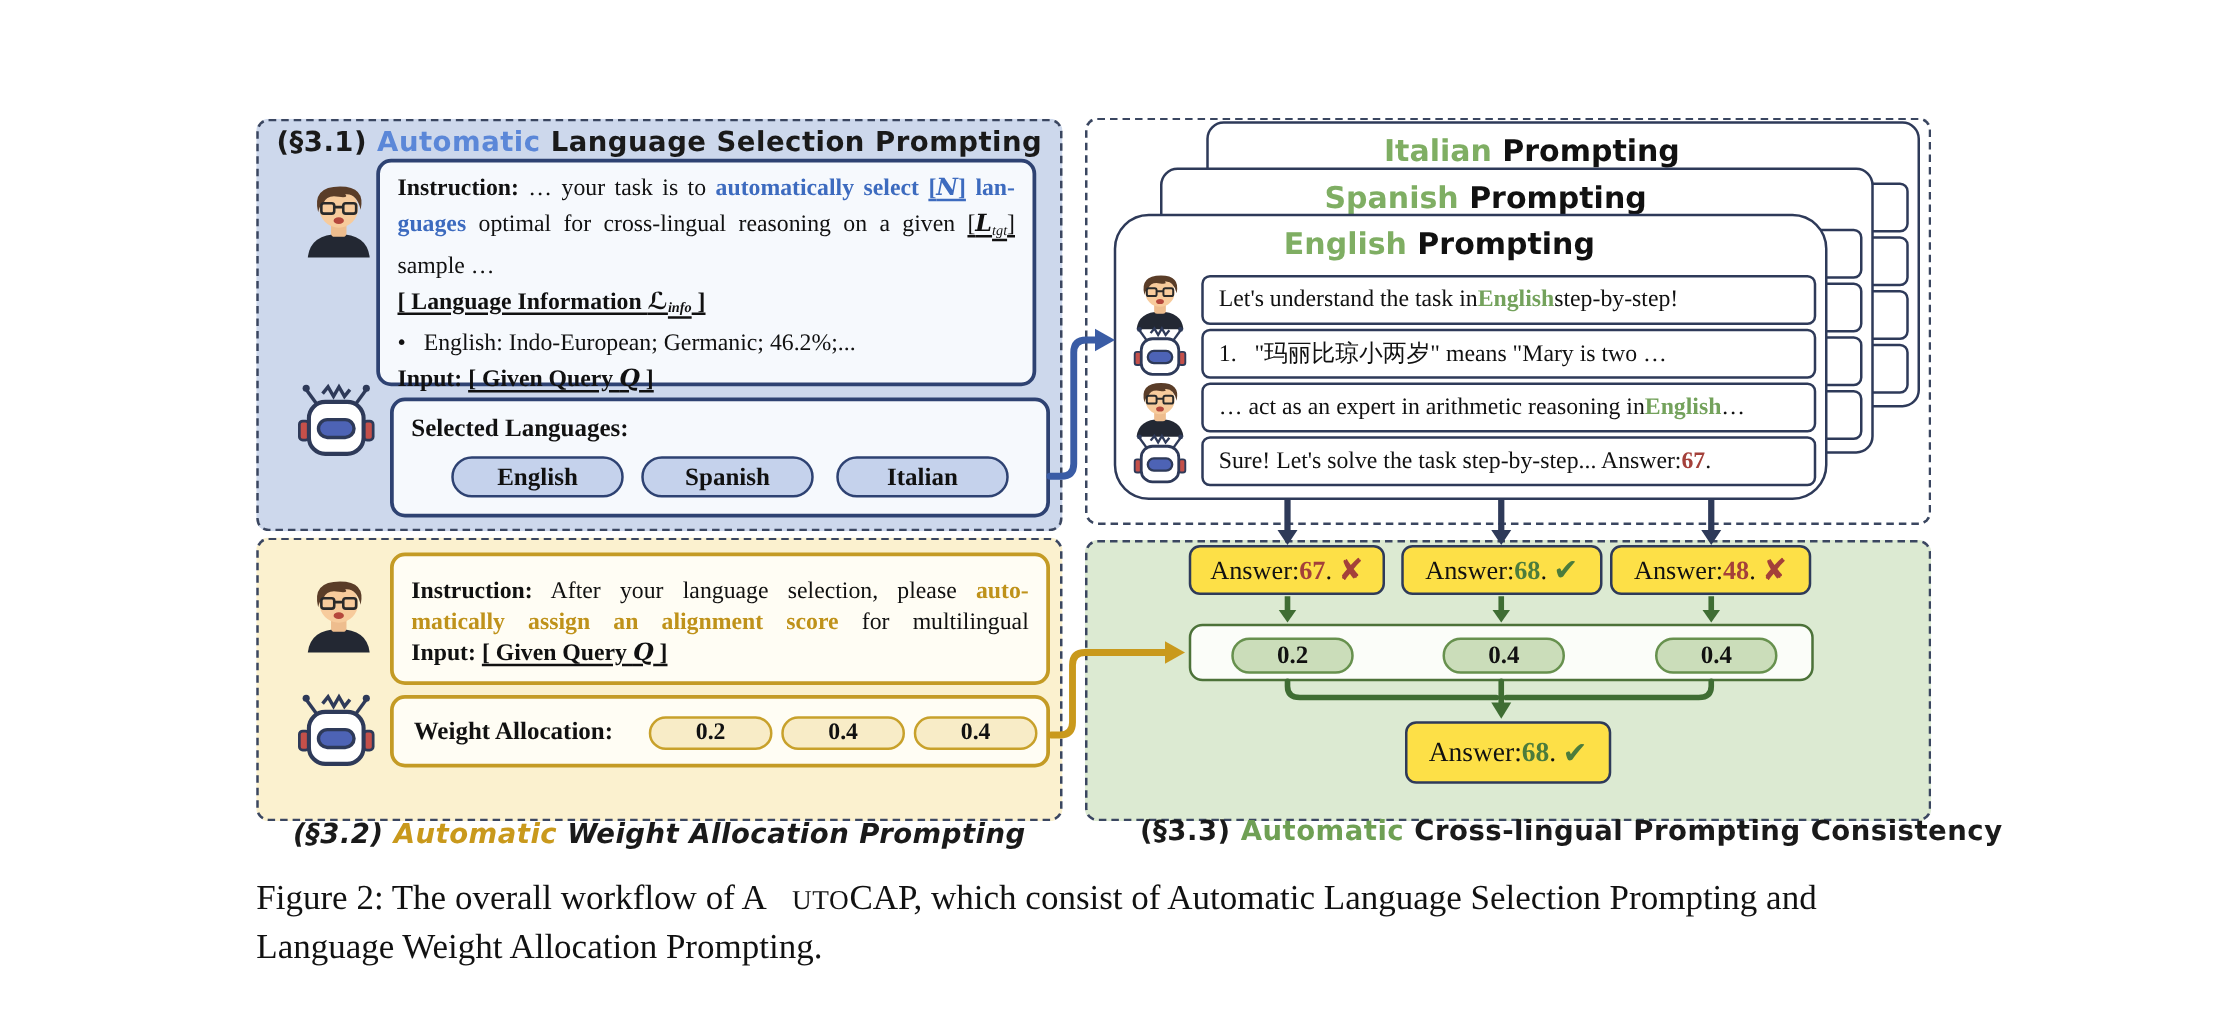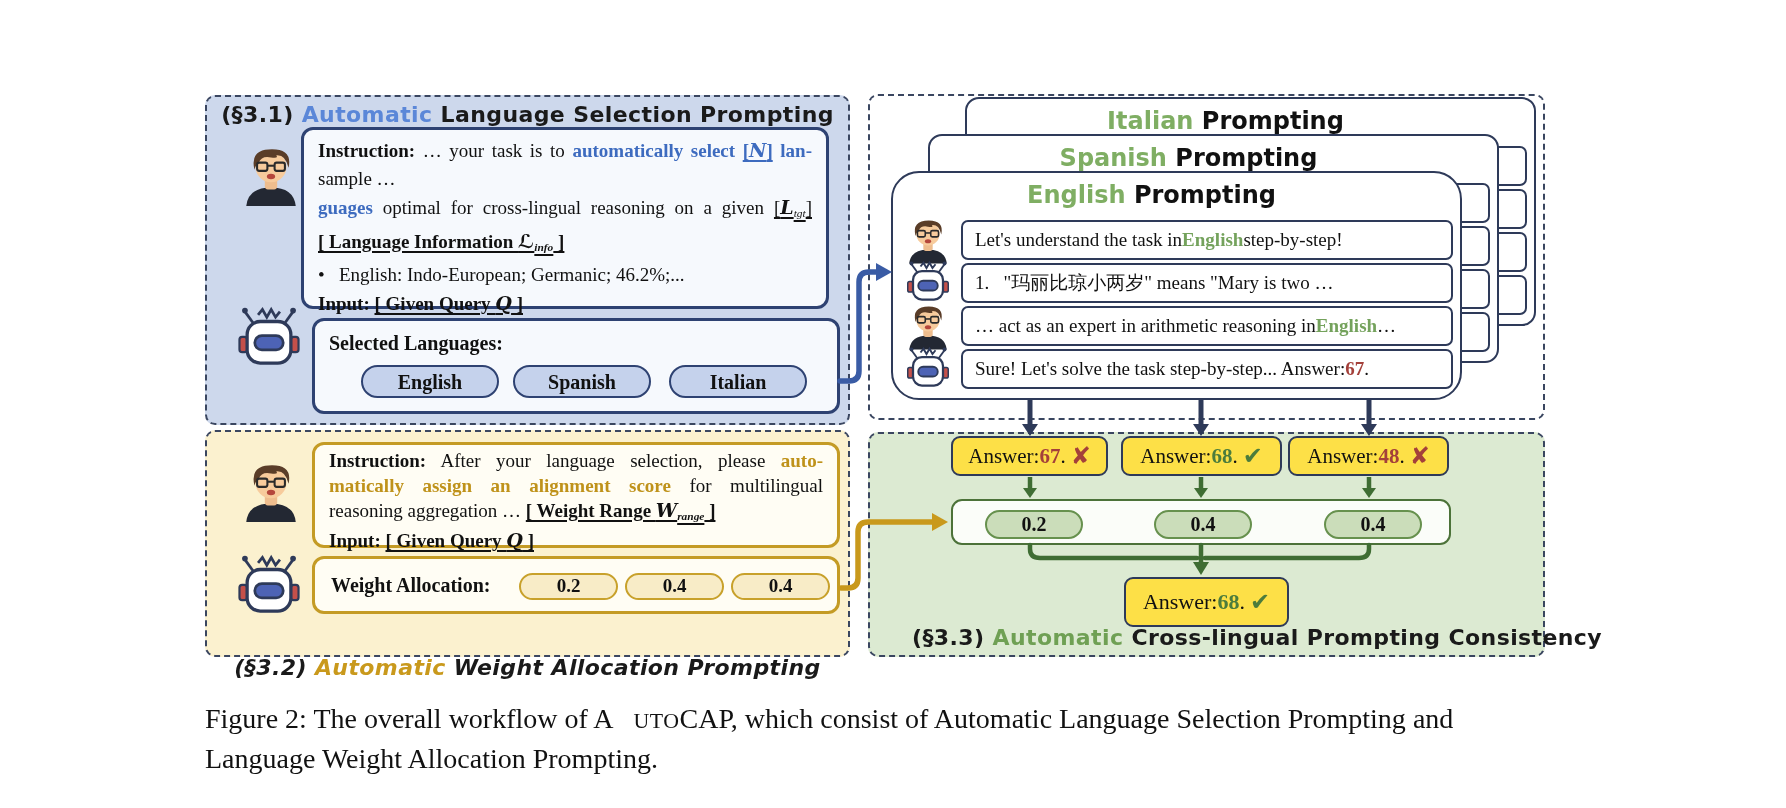--- a/index.html
+++ b/index.html
@@ -13,21 +13,21 @@
   .sect.green{background:#dcead2;}
   
   .sect-title{position:absolute;text-align:center;font-family:"DejaVu Sans",sans-serif;
               font-weight:600;font-size:22px;letter-spacing:0.4px;color:#1a1a1a;white-space:nowrap;}
   .sect-title .accent-blue{color:#5b87d8;}
   .sect-title .accent-gold{color:#c9991c;}
   .sect-title .accent-green{color:#6fa054;}
   
   .ibox{position:absolute;box-sizing:border-box;border-radius:12px;background:#f6f9fd;
         border:3px solid #2e4272;padding:6px 14px;font-size:19px;line-height:28px;}
-  .ibox.gold{background:#fffdf4;border-color:#c49b25;line-height:24.5px;padding:4px 14px;}
+  .ibox.gold{background:#fffdf4;border-color:#c49b25;line-height:24.5px;padding:16px 14px;}
   .iline{white-space:normal;}
   .iline.just{text-align:justify;text-align-last:justify;}
   
   .seg.b{font-weight:700;}
   .seg.u{text-decoration:underline;text-underline-offset:3px;text-decoration-thickness:1.5px;}
   .seg.i{}
   .seg.sc{font-size:0.78em;letter-spacing:0.5px;margin-left:20px;}
   .seg.sub{font-size:0.6em;font-style:italic;vertical-align:-0.25em;}
   .seg.script{font-style:italic;font-family:"DejaVu Serif","DejaVu Sans",serif;}
   .seg.accent{color:#3d6bbf;}
@@ -87,22 +87,22 @@
           <rect x="18.5" y="20" width="10" height="8" rx="2"></rect>
           <rect x="35.5" y="20" width="10" height="8" rx="2"></rect>
           <line x1="28.5" y1="23" x2="35.5" y2="23"></line>
         </g>
         <ellipse cx="32" cy="33.5" rx="4" ry="2.6" fill="#b5473c"></ellipse>
       </svg>
     </div>
 
   <div class="ibox" style="left:301px;top:127px;width:528px;height:182px;">
     <div class="iline just"><span class="seg b">Instruction:</span><span class="seg"> … your task is to </span><span class="seg accent b">automatically select </span><span class="seg accent b u">[</span><span class="seg accent b u script">N</span><span class="seg accent b u">]</span><span class="seg accent b"> lan-</span></div>
+    <div class="iline just"><span class="seg accent b">guages</span><span class="seg"> optimal for cross-lingual reasoning on a given </span><span class="seg u">[</span><span class="seg u b script">L</span><span class="seg u sub">tgt</span><span class="seg u">]</span></div>
     <div class="iline"><span class="seg">sample …</span></div>
-    <div class="iline just"><span class="seg accent b">guages</span><span class="seg"> optimal for cross-lingual reasoning on a given </span><span class="seg u">[</span><span class="seg u b script">L</span><span class="seg u sub">tgt</span><span class="seg u">]</span></div>
     <div class="iline"><span class="seg b u">[ Language Information </span><span class="seg b u script">ℒ</span><span class="seg b u sub">info</span><span class="seg b u"> ]</span></div>
     <div class="iline"><span class="seg">•  English: Indo-European; Germanic; 46.2%;...</span></div>
     <div class="iline"><span class="seg b">Input: </span><span class="seg b u">[ Given Query </span><span class="seg b u script">Q</span><span class="seg b u"> ]</span></div>
   </div>
 
   <div class="avatar" style="left:234px;top:302px;width:70px;height:74px;">
       <svg viewBox="0 0 64 64">
         <g stroke="#2e3a59" stroke-width="2.5" fill="none">
           <line x1="18" y1="18" x2="10" y2="7"></line>
           <line x1="46" y1="18" x2="54" y2="7"></line>
@@ -137,21 +137,20 @@
           <rect x="35.5" y="20" width="10" height="8" rx="2"></rect>
           <line x1="28.5" y1="23" x2="35.5" y2="23"></line>
         </g>
         <ellipse cx="32" cy="33.5" rx="4" ry="2.6" fill="#b5473c"></ellipse>
       </svg>
     </div>
 
   <div class="ibox gold" style="left:312px;top:442px;width:528px;height:106px;">
     <div class="iline just"><span class="seg b">Instruction:</span><span class="seg"> After your language selection, please </span><span class="seg gold b">auto-</span></div>
     <div class="iline just"><span class="seg gold b">matically assign an alignment score</span><span class="seg"> for multilingual</span></div>
-    <div class="iline"><span class="seg">reasoning aggregation … </span><span class="seg b u">[ Weight Range </span><span class="seg b u script">W</span><span class="seg b u sub">range</span><span class="seg b u"> ]</span></div>
     <div class="iline"><span class="seg b">Input: </span><span class="seg b u">[ Given Query </span><span class="seg b u script">Q</span><span class="seg b u"> ]</span></div>
   </div>
 
   <div class="avatar" style="left:234px;top:550px;width:70px;height:74px;">
       <svg viewBox="0 0 64 64">
         <g stroke="#2e3a59" stroke-width="2.5" fill="none">
           <line x1="18" y1="18" x2="10" y2="7"></line>
           <line x1="46" y1="18" x2="54" y2="7"></line>
           <polyline points="22,10 26,5 30,12 34,5 38,12 42,7"></polyline>
         </g>
@@ -306,21 +305,21 @@
     <div class="pill greenp" style="left:371px;top:9px;width:98px;height:29px;">0.4</div>
   </div>
 
   <div class="answer" style="left:1124px;top:577px;width:165px;height:50px;font-size:22px;">
     <span>Answer: </span>
     <span class="num green">68</span>
     <span>.</span>
     <span class="mark green">✔</span>
   </div>
 
-  <div class="sect-title" style="left:868px;top:625px;width:677px;padding-left:44px;">
+  <div class="sect-title" style="left:868px;top:653px;width:677px;padding-left:44px;">
     <span>(§3.3) </span><span class="accent-green">Automatic</span><span> Cross-lingual Prompting Consistency</span>
   </div>
 
   <svg class="overlay" width="1786" height="808" viewBox="0 0 1786 808">
 
     <g>
       <path d="M 840 381 L 849 381 Q 859 381 859 371 L 859 282 Q 859 272 869 272 L 876 272" fill="none" stroke="#3a5ca5" stroke-width="5.5" stroke-linecap="round"></path>
       <polygon points="876,263 892,272 876,281" fill="#3a5ca5"></polygon>
     </g>
 

